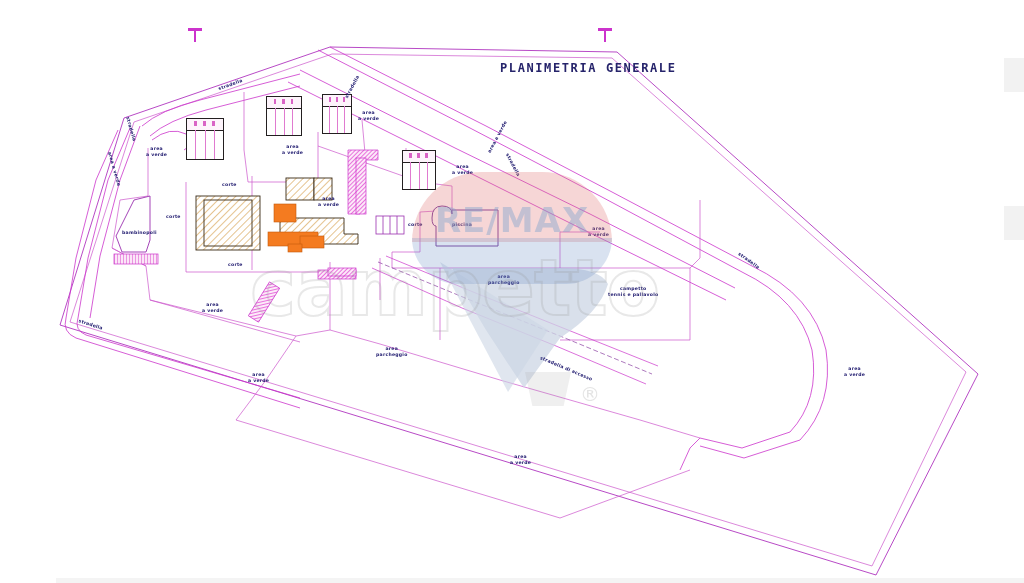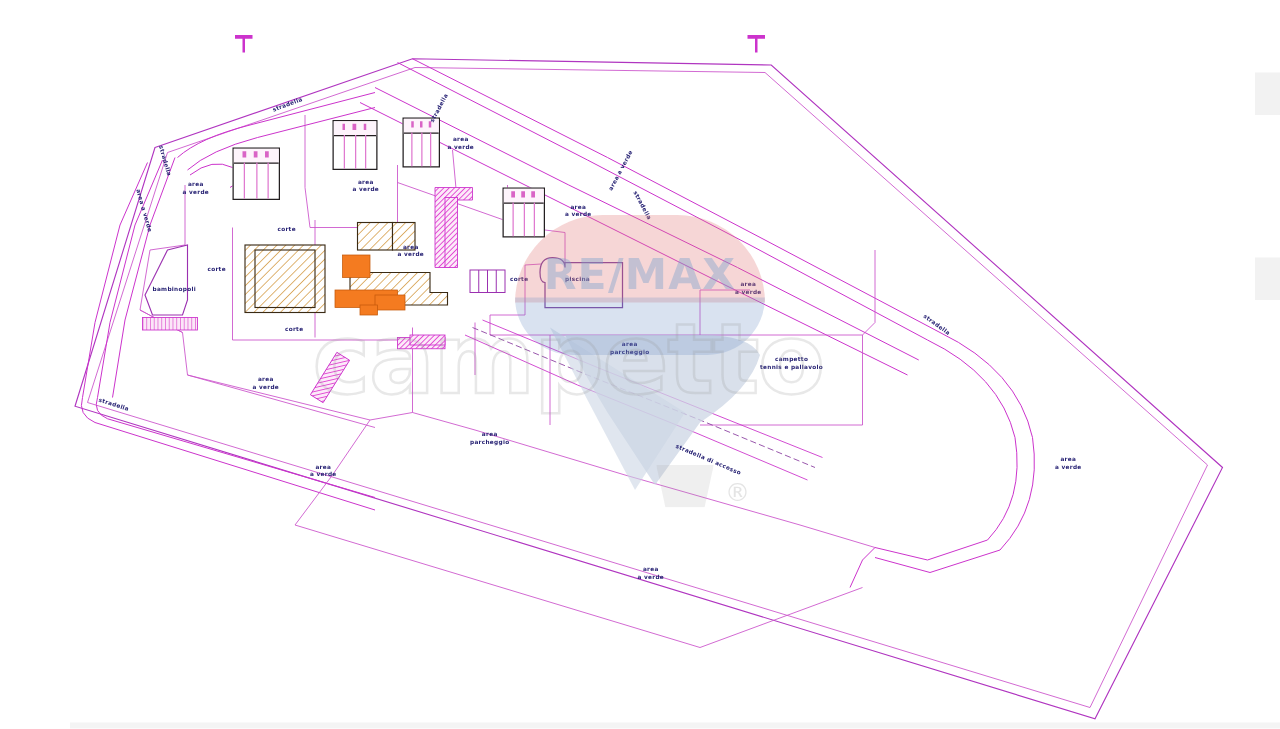--- a/index.html
+++ b/index.html
@@ -246,20 +246,21 @@
         <u style="left:70%"></u>
     </div>
     <div class="bays">
         <i></i>
         <i></i>
         <i></i>
         <i></i>
       </div>
   </div>
 
+  <div id="plan-title">PLANIMETRIA GENERALE</div>
 
   <div class="lbl" style="left:218px;top:82px;transform:rotate(-20deg);">stradella</div>
   <div class="lbl" style="left:118px;top:126px;transform:rotate(74deg);">stradella</div>
   <div class="lbl" style="left:78px;top:322px;transform:rotate(18deg);">stradella</div>
   <div class="lbl" style="left:340px;top:84px;transform:rotate(-62deg);">stradella</div>
   <div class="lbl" style="left:500px;top:162px;transform:rotate(62deg);">stradella</div>
   <div class="lbl" style="left:736px;top:258px;transform:rotate(36deg);">stradella</div>
   <div class="lbl" style="left:538px;top:366px;transform:rotate(23deg);">stradella di accesso</div>
 
   <div class="lbl" style="left:96px;top:166px;transform:rotate(74deg);">area a verde</div>

